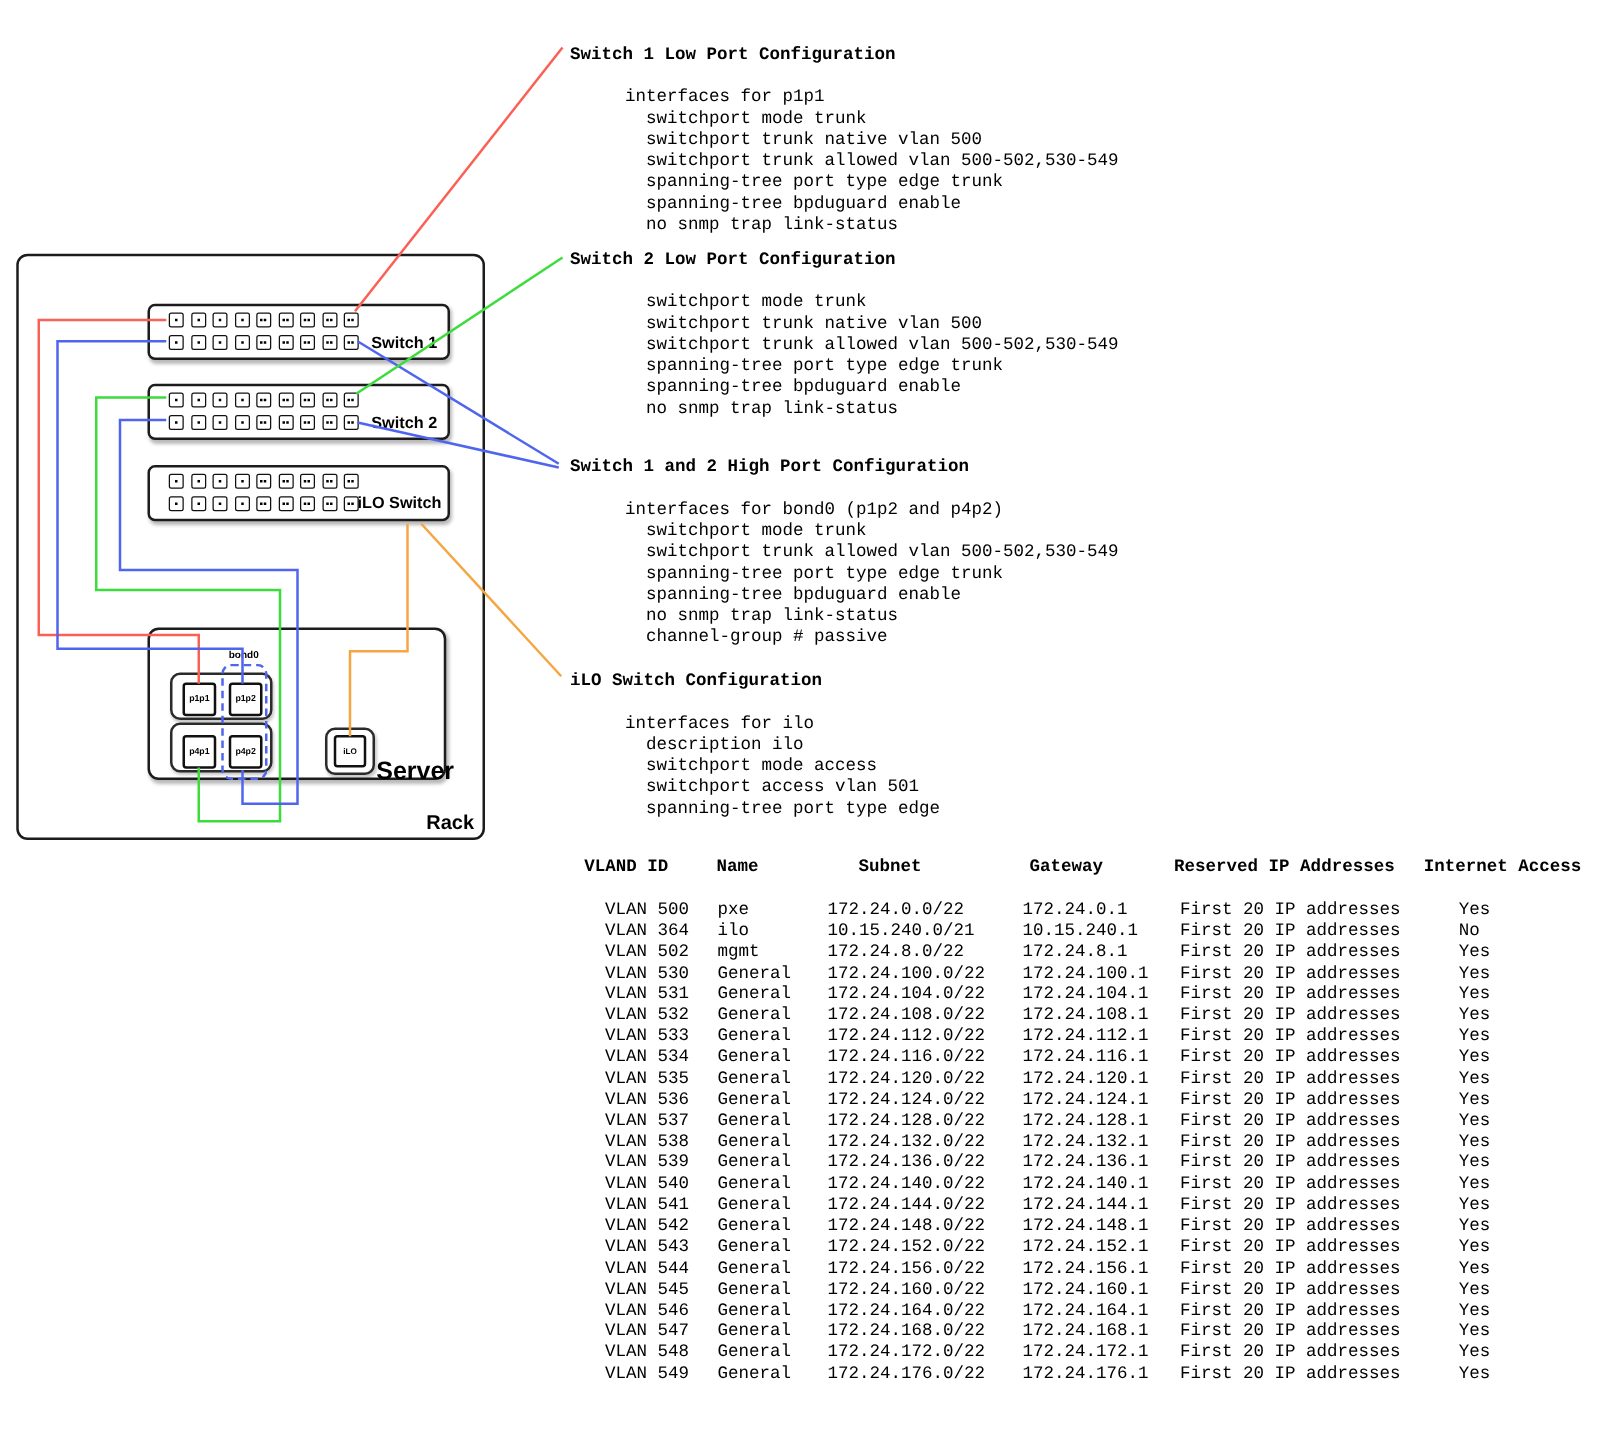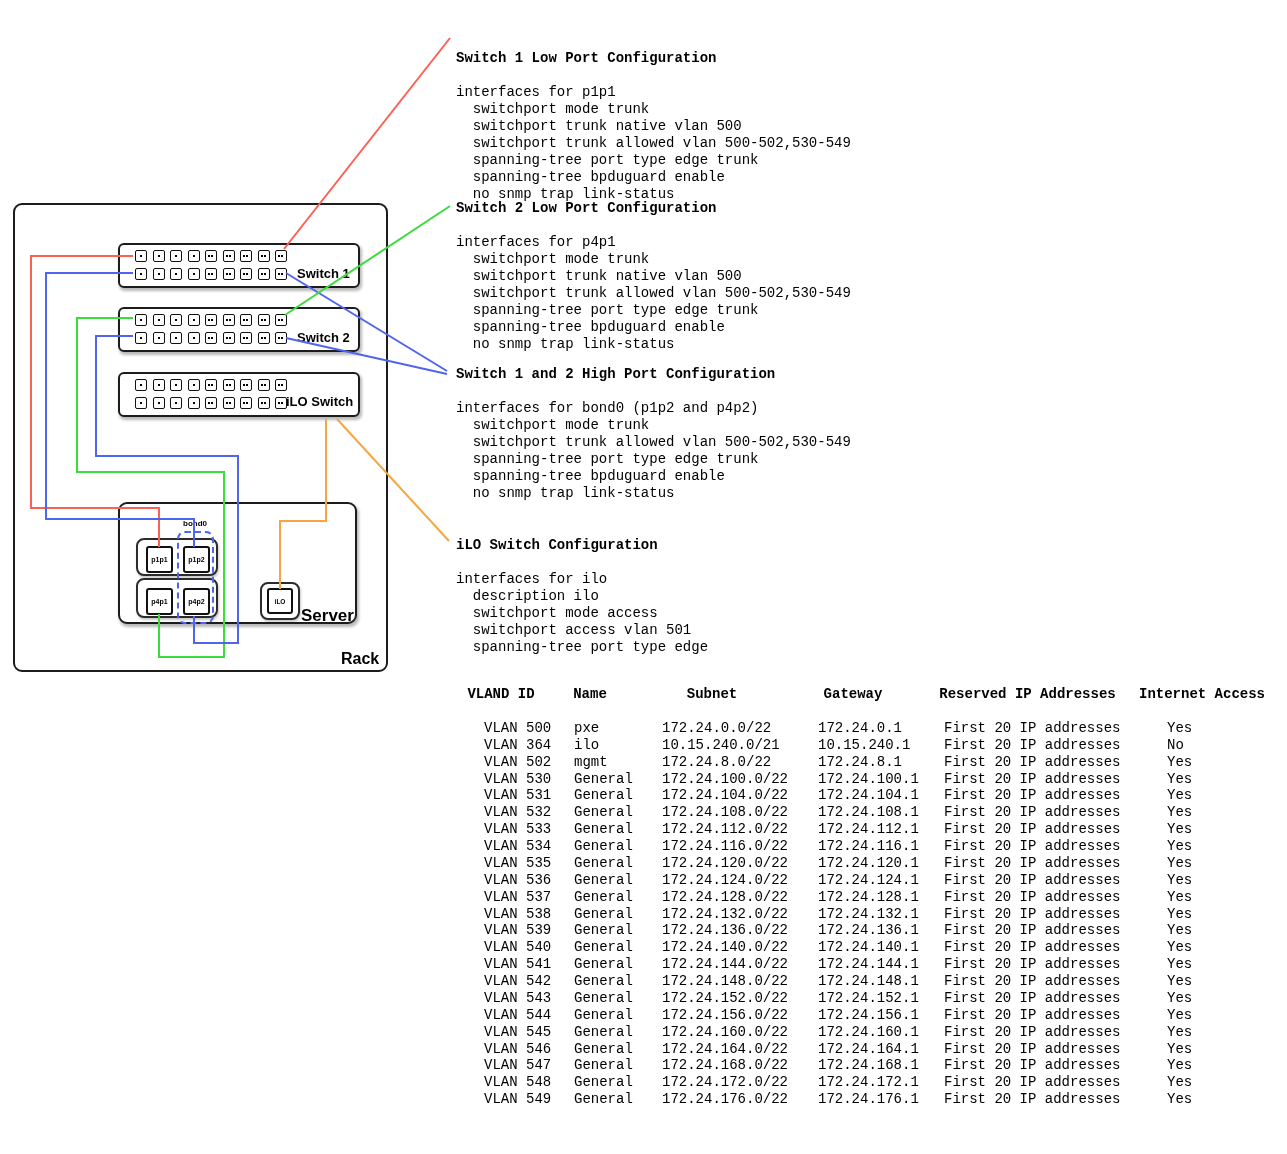--- a/index.html
+++ b/index.html
@@ -30,30 +30,30 @@
            display:flex;align-items:center;justify-content:center;z-index:7;
            font:bold 7px "Liberation Sans",sans-serif;}
   #p1p1{left:146px;top:546px;} #p1p2{left:183px;top:546px;}
   #p4p1{left:146px;top:588px;} #p4p2{left:183px;top:588px;}
   #pilo{left:267px;top:588px;width:26px;height:26px;font-size:6.5px;}
   
   .dlabel{position:absolute;font:bold 13px "Liberation Sans",sans-serif;color:#000;z-index:5;white-space:nowrap;}
   #lbl-sw1{left:297px;top:266px;}
   #lbl-sw2{left:297px;top:330px;text-align:center;}
   #lbl-swilo{left:286px;top:394px;}
-  #lbl-server{left:301px;top:606px;font-size:17px;}
+  #lbl-server{left:301px;top:606px;font-size:20px;}
   #lbl-rack{left:341px;top:650px;font-size:16px;text-align:right;}
   #lbl-bond0{left:170px;top:519px;width:50px;text-align:center;font-size:8px;z-index:6;}
   
   #wires{position:absolute;left:0;top:0;width:1287px;height:1154px;z-index:9;pointer-events:none;}
   
   .cfg{position:absolute;left:456px;font-size:14px;line-height:17px;}
   .cfg-title{font-weight:bold;white-space:pre;margin-bottom:17px;}
-  .cfg-line{white-space:pre;}
-  #cfg0{top:50px;} #cfg1{top:200px;} #cfg2{top:366px;} #cfg3{top:537px;}
+  .cfg-line{white-space:pre;margin-left:44px;}
+  #cfg0{top:36px;} #cfg1{top:200px;} #cfg2{top:366px;} #cfg3{top:537px;}
   
   #vtable{position:absolute;left:456px;top:686px;font-size:14px;}
   .vrow{display:grid;grid-template-columns:90px 88px 156px 126px 223px auto;line-height:16.87px;white-space:pre;}
   .vhead{font-weight:bold;text-align:center;}
   #vrows{margin-top:17px;margin-left:28px;}
 </style>
 </head>
 <body>
 
 <div id="stage">
@@ -185,39 +185,39 @@
         <div class="cfg-line">  switchport trunk allowed vlan 500-502,530-549</div>
         <div class="cfg-line">  spanning-tree port type edge trunk</div>
         <div class="cfg-line">  spanning-tree bpduguard enable</div>
         <div class="cfg-line">  no snmp trap link-status</div>
       </div>
   </div>
   <div id="cfg1" class="cfg">
     <div class="cfg-title">Switch 2 Low Port Configuration</div>
     <div>
 
-    <div class="cfg-line">interfaces for p4p1</div>
         <div class="cfg-line">  switchport mode trunk</div>
         <div class="cfg-line">  switchport trunk native vlan 500</div>
         <div class="cfg-line">  switchport trunk allowed vlan 500-502,530-549</div>
         <div class="cfg-line">  spanning-tree port type edge trunk</div>
         <div class="cfg-line">  spanning-tree bpduguard enable</div>
         <div class="cfg-line">  no snmp trap link-status</div>
       </div>
   </div>
   <div id="cfg2" class="cfg">
     <div class="cfg-title">Switch 1 and 2 High Port Configuration</div>
     <div>
 
     <div class="cfg-line">interfaces for bond0 (p1p2 and p4p2)</div>
         <div class="cfg-line">  switchport mode trunk</div>
         <div class="cfg-line">  switchport trunk allowed vlan 500-502,530-549</div>
         <div class="cfg-line">  spanning-tree port type edge trunk</div>
         <div class="cfg-line">  spanning-tree bpduguard enable</div>
         <div class="cfg-line">  no snmp trap link-status</div>
+        <div class="cfg-line">  channel-group # passive</div>
       </div>
   </div>
   <div id="cfg3" class="cfg">
     <div class="cfg-title">iLO Switch Configuration</div>
     <div>
 
     <div class="cfg-line">interfaces for ilo</div>
         <div class="cfg-line">  description ilo</div>
         <div class="cfg-line">  switchport mode access</div>
         <div class="cfg-line">  switchport access vlan 501</div>

